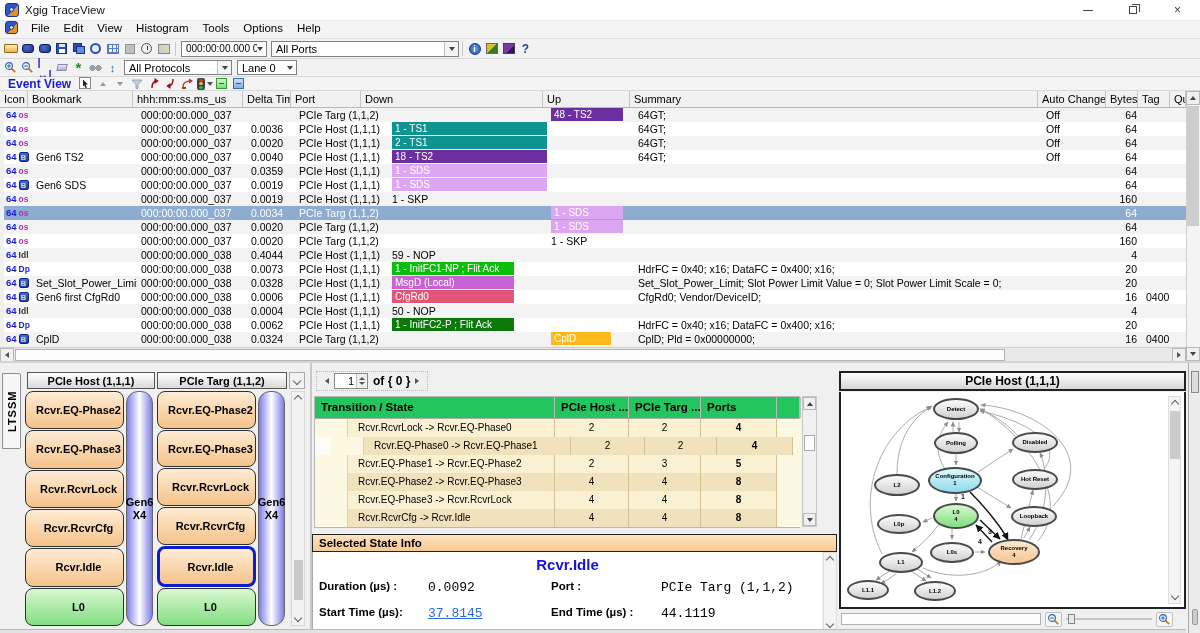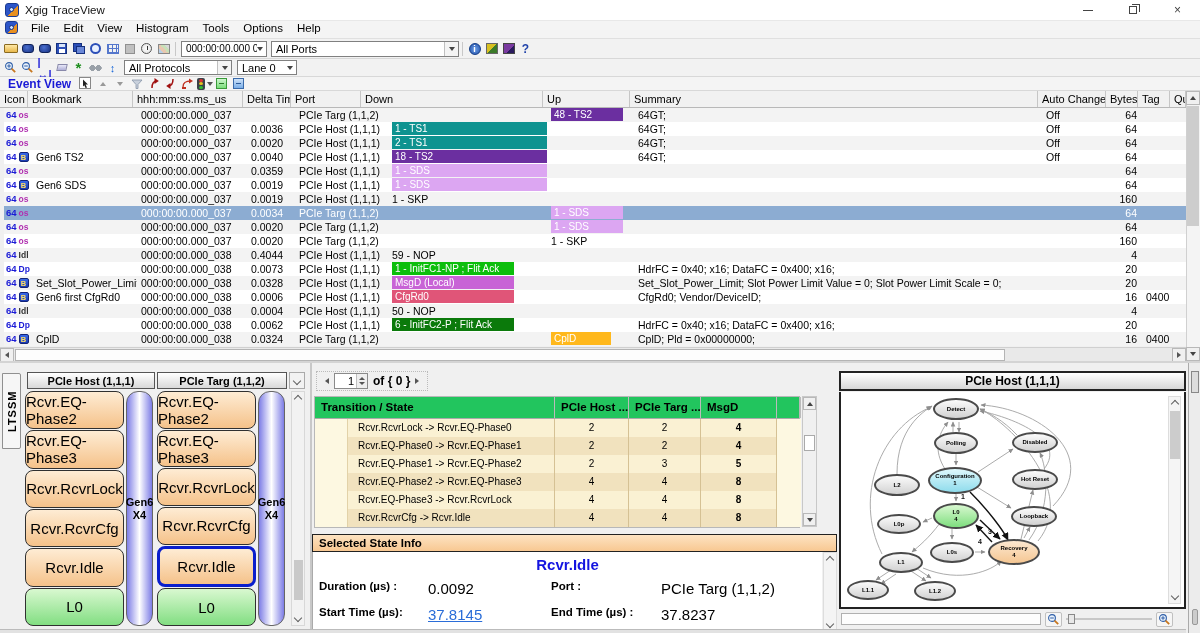--- a/index.html
+++ b/index.html
@@ -80,21 +80,21 @@
     font-weight:bold; font-size:11px; display:flex; align-items:center; justify-content:center; }
   #lt-head0 { left:27px; width:128px; }
   #lt-head1 { left:157px; width:130px; }
   #lt-chev { position:absolute; left:289px; top:9px; width:16px; height:17px; background:#F2F2F2; border:1px solid #AAA; display:flex;align-items:center;justify-content:center;}
   .chev { width:6px; height:6px; border-left:1.5px solid #606060; border-bottom:1.5px solid #606060; transform:rotate(-45deg); }
   .chev.up { transform:rotate(135deg); }
   .lt-states { position:absolute; top:28px; height:235px; display:flex; flex-direction:column; gap:1px; }
   #lt-states0 { left:25px; width:99px; }
   #lt-states1 { left:157px; width:99px; }
   .stbox { flex:1; border:1.5px solid #303030; border-radius:8px; background:linear-gradient(#FEECD4,#F5C28A);
-    display:flex; align-items:center; justify-content:center; font-weight:normal; font-size:15px; }
+    display:flex; align-items:center; justify-content:center; font-weight:bold; font-size:11px;padding-left:8px; }
   .stbox.l0 { background:linear-gradient(#D9F8D0,#82DE82); }
   .stbox.selst { border:3px solid #0A1ECC; }
   .genbar { position:absolute; top:28px; width:27px; height:235px; border:1px solid #666; border-radius:12px;
     background:linear-gradient(90deg,#7D7DE6,#FFFFFF 50%,#7D7DE6); display:flex; flex-direction:column;
     align-items:center; justify-content:center; font-weight:bold; font-size:11px; line-height:13px;}
   #lt-gen0 { left:126px; } #lt-gen1 { left:258px; }
   #lt-vscroll { position:absolute; left:291px; top:28px; width:14px; height:235px; background:#F2F2F2; border:1px solid #D8D8D8;}
   #lt-vscroll .chev{position:absolute;left:3px;}
   #lt-vthumb{position:absolute;left:2px;top:168px;width:9px;height:40px;background:#C9C9C9;}
 
@@ -118,21 +118,21 @@
   .ttrow .fil { background:#FDF8E1; }
   .ttrow.a0 { background:#FAF1D3; } .ttrow.a1 { background:#F1E2BE; }
   #tt-vscroll { position:absolute; left:490px; top:33px; width:15px; height:131px; background:#F0F0F0; border:1px solid #C8C8C8;}
   #tt-vscroll .sbtn{position:absolute;left:0;width:13px;height:13px;}
   #tt-thumb{position:absolute;left:1px;top:38px;width:11px;height:16px;background:#FFF;border:1px solid #AAA;}
   #ssi-head { position:absolute; left:0px; top:171px; width:525px; height:18px;
     background:linear-gradient(#FDE3C2,#F8C892); border:1px solid #222; font-weight:bold; font-size:11.5px; padding:2px 0 0 6px;}
   #ssi-body { position:absolute; left:0px; top:189px; width:510px; height:80px; background:#FFF; border-left:1px solid #AAA;}
   #ssi-title { position:absolute; left:0; top:4px; width:100%; text-align:center; color:#1414E0; font-weight:bold; font-size:15px;}
   .ssi-lab { position:absolute; font-weight:bold; font-size:11.5px; }
-  .ssi-val { position:absolute; font-size:15px; }
+  .ssi-val { position:absolute; font-size:13px;font-family:Liberation Mono, monospace; }
   .ssi-link { color:#2A6DD8; text-decoration:underline; }
   #ssi-vscroll { position:absolute; left:511px; top:189px; width:14px; height:80px; background:#F4F4F4; border:1px solid #DDD;}
   #ssi-vscroll .chev{position:absolute;left:3px;}
 
   
   #diagpanel { position:absolute; left:839px; top:0; width:347px; height:272px; }
   #diag-head { position:absolute; left:0; top:8px; width:347px; height:20px; background:linear-gradient(#FFFFFF,#D6D6D6);
     border:2px solid #222; font-weight:bold; font-size:12px; display:flex; align-items:center; justify-content:center;}
   #diag-canvas { position:absolute; left:0; top:29px; width:347px; height:217px; background:#FFF; border:2px solid #222; border-top:none; overflow:hidden;}
   .dnode { position:absolute; border:2px solid #4A4A4A; border-radius:50%;
@@ -643,21 +643,21 @@
       </div>
       <div class="erow" style="grid-template-columns: 28px 105px 110px 48px 70px 182px 87px 408px 68px 32px 32px 16px;">
         <span class="ecell cell-icon">
           <span class="n64">64</span>
           <span class="sfx-Dp">Dp</span>
         </span>
         <span class="ecell"></span>
         <span class="ecell">000:00:00.000_038</span>
         <span class="ecell">0.0062</span>
         <span class="ecell ovis">PCIe Host (1,1,1)</span>
-        <span class="ecell ovis dwrap"><span class="dbar" style="background: rgb(11, 122, 11); width: 122px;">6 - InitFC2-P ; Flit Ack</span></span>
+        <span class="ecell ovis dwrap"><span class="dbar" style="background: rgb(11, 122, 11); width: 122px;">1 - InitFC2-P ; Flit Ack</span></span>
         <span class="ecell ovis"></span>
         <span class="ecell">HdrFC = 0x40; x16; DataFC = 0x400; x16;</span>
         <span class="ecell"></span>
         <span class="ecell cright">20</span>
         <span class="ecell"></span>
         <span class="ecell"></span>
       </div>
       <div class="erow alt" style="grid-template-columns: 28px 105px 110px 48px 70px 182px 87px 408px 68px 32px 32px 16px;">
         <span class="ecell cell-icon">
           <span class="n64">64</span>
@@ -744,33 +744,33 @@
             </span>
         </span>
         <span class="ofx">of { 0 }</span>
         <span class="tri r"></span>
       </div>
       <div id="ttable">
         <div id="tt-head" style="grid-template-columns: 240px 74px 72px 76px 24px;">
             <span class="thc">Transition / State</span>
             <span class="thc">PCIe Host ...</span>
             <span class="thc">PCIe Targ ...</span>
-            <span class="thc">MsgD</span>
+            <span class="thc">Ports</span>
             <span class="thc"></span>
           </div>
         <div id="tt-rows">
             <div class="ttrow a0" style="grid-template-columns: 33px 207px 74px 72px 76px 24px;">
               <span class="gut"></span>
               <span class="tname">Rcvr.RcvrLock -&gt; Rcvr.EQ-Phase0</span>
               <span class="tval">2</span>
               <span class="tval">2</span>
               <span class="tval b">4</span>
               <span class="fil"></span>
             </div>
-            <div class="ttrow a1" style="grid-template-columns: 33px 207px 74px 72px 76px 24px;">
+            <div class="ttrow a1" style="grid-template-columns: 33px 207px 74px 72px 76px 24px; margin-left: 16px;">
               <span class="gut"></span>
               <span class="tname">Rcvr.EQ-Phase0 -&gt; Rcvr.EQ-Phase1</span>
               <span class="tval">2</span>
               <span class="tval">2</span>
               <span class="tval b">4</span>
               <span class="fil"></span>
             </div>
             <div class="ttrow a0" style="grid-template-columns: 33px 207px 74px 72px 76px 24px;">
               <span class="gut"></span>
               <span class="tname">Rcvr.EQ-Phase1 -&gt; Rcvr.EQ-Phase2</span>
@@ -818,21 +818,21 @@
       <div id="ssi-head">Selected State Info</div>
       <div id="ssi-body">
         <div id="ssi-title">Rcvr.Idle</div>
         <span class="ssi-lab" style="left:6px;top:28px;">Duration (µs) :</span>
         <span class="ssi-val" style="left:115px;top:28px;">0.0092</span>
         <span class="ssi-lab" style="left:238px;top:28px;">Port :</span>
         <span class="ssi-val" style="left:348px;top:28px;">PCIe Targ (1,1,2)</span>
         <span class="ssi-lab" style="left:6px;top:54px;">Start Time (µs):</span>
         <span class="ssi-val ssi-link" style="left:115px;top:54px;">37.8145</span>
         <span class="ssi-lab" style="left:238px;top:54px;">End Time (µs) :</span>
-        <span class="ssi-val" style="left:348px;top:54px;">37.8237</span>
+        <span class="ssi-val" style="left:348px;top:54px;">44.1119</span>
       </div>
       <div id="ssi-vscroll">
         <span class="chev up" style="top:4px;"></span>
         <span class="chev" style="bottom:4px;position:absolute;left:3px;"></span>
       </div>
     </div>
 
     <div id="diagpanel">
       <div id="diag-head">PCIe Host (1,1,1)</div>
       <div id="diag-canvas">

